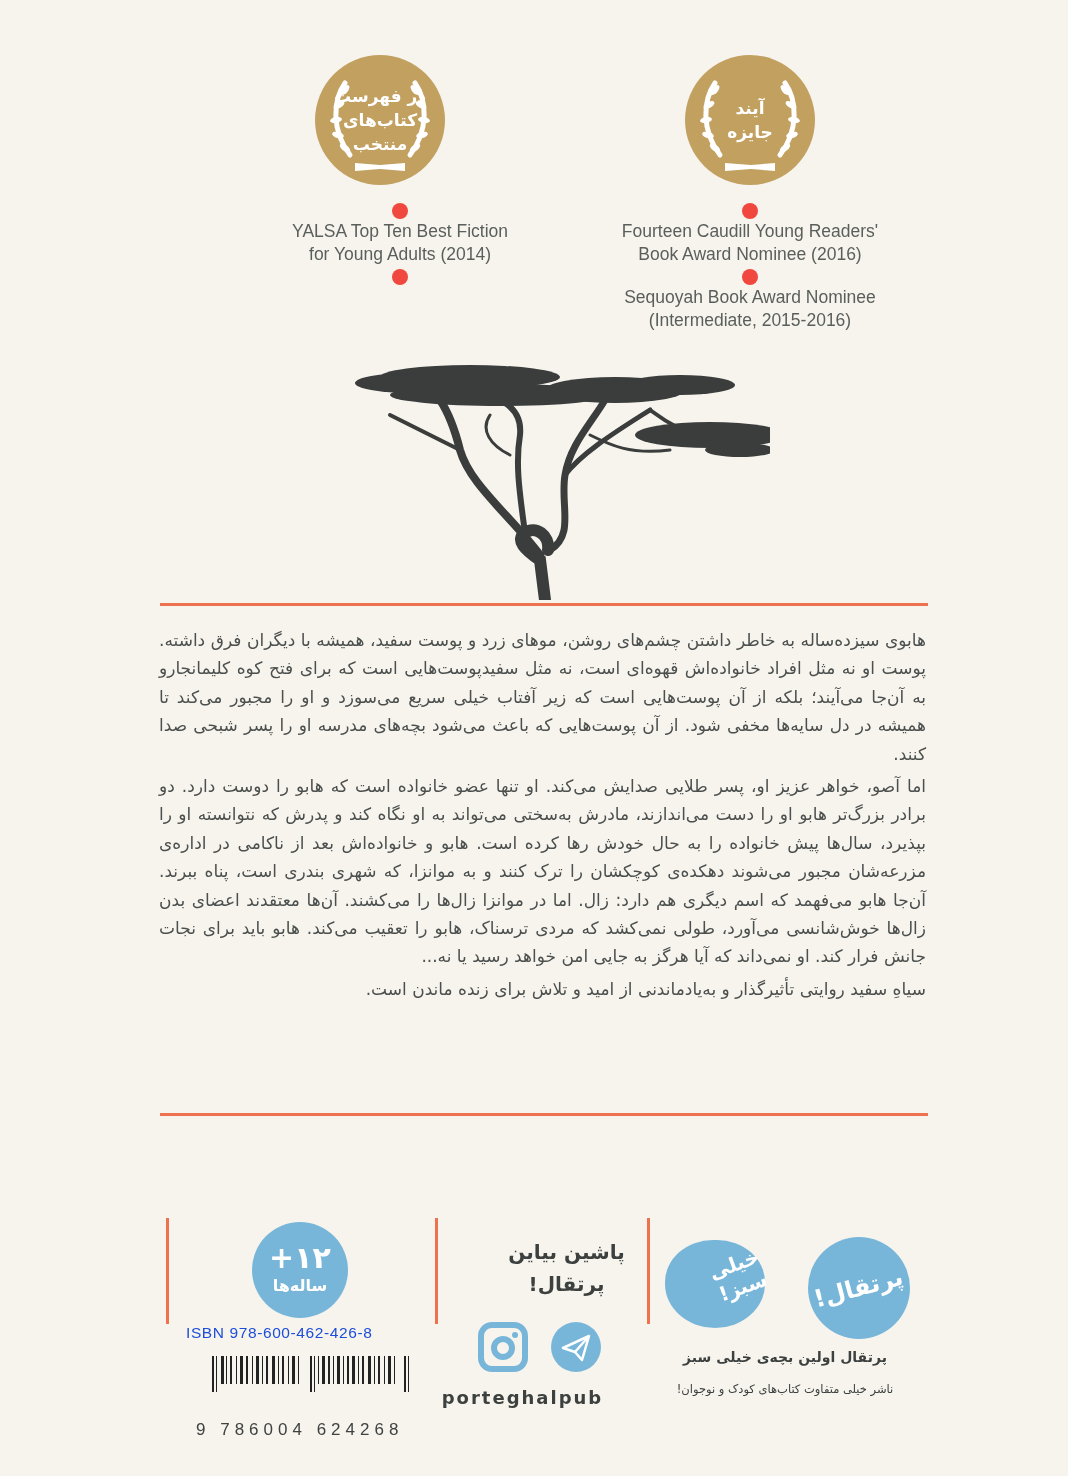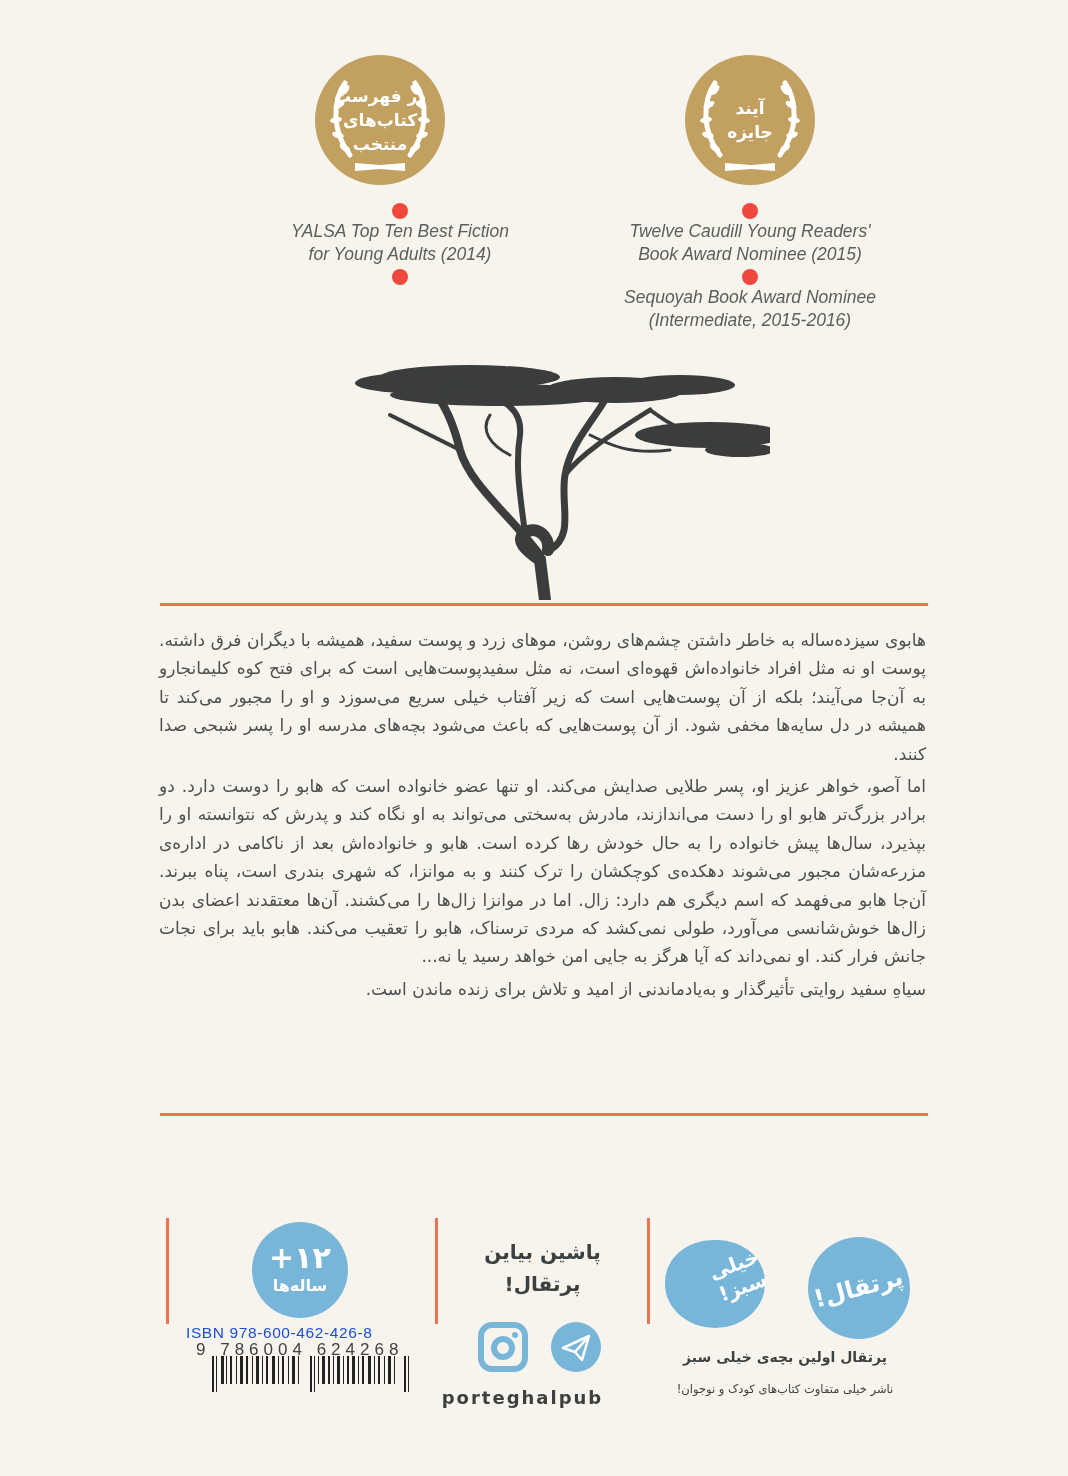--- a/index.html
+++ b/index.html
@@ -16,21 +16,21 @@
   }
   .badge .wreath {
     position: absolute; left: 0; top: 0; width: 130px; height: 130px;
   }
   .badge .btext {
     position: relative; color: #fff; font-weight: bold; font-size: 17px; line-height: 24px;
     text-align: center; direction: rtl; font-family: "DejaVu Sans", sans-serif;
   }
   .award-col {
     position: absolute; text-align: center; color: #5a5f5b;
-    font-size: 17.5px; line-height: 23px; font-style: italic;
+    font-size: 17.5px; line-height: 23px;
   }
   .dot {
     display: block; width: 14px; height: 14px; margin: 0 auto 2px auto; border-radius: 50%;
     background: #f0483f;
     box-shadow: 0 0 0 1px #f0483f;
   }
   .award-item { margin-bottom: 4px; }
   .tree { position: absolute; left: 350px; top: 355px; width: 420px; height: 245px; }
   .rule {
     position: absolute; left: 160px; width: 768px; height: 3px; background: #ee7150;
@@ -46,21 +46,21 @@
     position: absolute; border-radius: 50%; background: #78b6d9; color: #fff;
     display: flex; align-items: center; justify-content: center; flex-direction: column;
     font-family: "DejaVu Sans", sans-serif; font-weight: bold;
   }
   .tagline {
     position: absolute; direction: rtl; text-align: center; font-family: "DejaVu Sans", sans-serif;
   }
   .social-icon { position: absolute; width: 50px; height: 50px; }
   .isbn { position: absolute; left: 186px; top: 1324px; font-size: 15.5px; color: #1d4ed8; letter-spacing: 0.6px; }
   .barcode { position: absolute; left: 212px; top: 1356px; width: 210px; height: 36px; }
-  .barcode-digits { position: absolute; left: 196px; top: 1340px; font-size: 17px; letter-spacing: 5px; color: #3f4240; }
+  .barcode-digits { position: absolute; left: 196px; top: 1420px; font-size: 17px; letter-spacing: 5px; color: #3f4240; }
 </style>
 </head>
 <body>
 
 <div class="badge" style="left:315px; top:55px;">
   <svg class="wreath" viewBox="0 0 130 130">
     <g fill="none" stroke="#fff" stroke-width="5" stroke-linecap="round">
       <path d="M30 28 C18 45 16 75 35 100"></path>
       <path d="M100 28 C112 45 114 75 95 100"></path>
     </g>
@@ -120,22 +120,22 @@
     <div>for Young Adults (2014)</div>
   </div>
   <div class="award-item">
     <span class="dot"></span>
   </div>
 </div>
 
 <div class="award-col" style="left:590px; top:204px; width:320px;">
   <div class="award-item">
     <span class="dot"></span>
-    <div>Twelve Caudill Young Readers'</div>
-    <div>Book Award Nominee (2015)</div>
+    <div>Fourteen Caudill Young Readers'</div>
+    <div>Book Award Nominee (2016)</div>
   </div>
   <div class="award-item">
     <span class="dot"></span>
     <div>Sequoyah Book Award Nominee</div>
     <div>(Intermediate, 2015-2016)</div>
   </div>
 </div>
 
 <svg class="tree" viewBox="0 0 420 245">
   <g fill="#3a3d3c">
@@ -215,21 +215,21 @@
     <rect x="166" y="0" width="2" height="28"></rect>
       <rect x="172" y="0" width="1" height="28"></rect>
     <rect x="176" y="0" width="3" height="28"></rect>
       <rect x="182" y="0" width="1" height="28"></rect>
     <rect x="192" y="0" width="2" height="36"></rect>
       <rect x="196" y="0" width="1" height="36"></rect>
   </g>
 </svg>
 <div class="barcode-digits">9 786004 624268</div>
 
-<div class="tagline" style="left:440px; top:1236px; width:205px; font-size:20px; font-weight:bold; color:#3c403e; line-height:32px;">
+<div class="tagline" style="left:464px; top:1236px; width:205px; font-size:20px; font-weight:bold; color:#3c403e; line-height:32px;">
   <div>پاشین بیاین</div>
   <div>پرتقال!</div>
 </div>
 <svg class="social-icon" viewBox="0 0 50 50" style="left:478px; top:1322px;">
   <rect x="3" y="3" width="44" height="44" rx="11" fill="none" stroke="#78b6d9" stroke-width="6"></rect>
   <circle cx="25" cy="26" r="9" fill="none" stroke="#78b6d9" stroke-width="6"></circle>
   <circle cx="37" cy="13" r="3" fill="#78b6d9"></circle>
 </svg>
 <svg class="social-icon" viewBox="0 0 50 50" style="left:551px; top:1322px;">
   <circle cx="25" cy="25" r="25" fill="#78b6d9"></circle>

